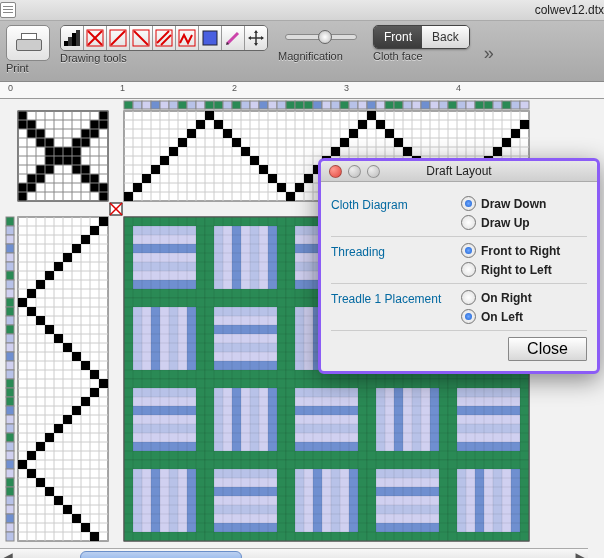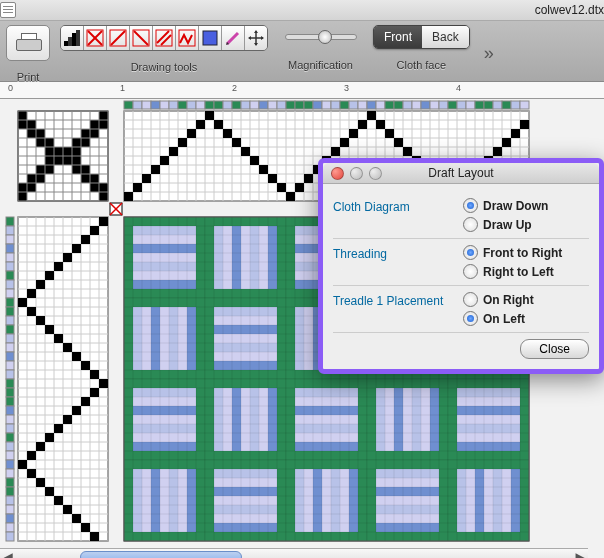--- a/index.html
+++ b/index.html
@@ -33,21 +33,21 @@
   .toolbar {
     height: 56px;
     background: linear-gradient(#bfbfbf,#a8a8a8);
     border-bottom: 1px solid #888;
     display: flex;
     align-items: flex-start;
     padding: 4px 6px 0 6px;
     gap: 10px;
     position:relative;
   }
-  .toolgroup { display:flex; flex-direction:column; align-items:center; gap:10px;}
+  .toolgroup { display:flex; flex-direction:column; align-items:flex-start; gap:1px;}
   .toolgroup .label { font-size:11px; color:#333; text-shadow:0 1px #ddd;}
   .print-btn {
     width:42px;height:34px;border:1px solid #888;border-radius:5px;
     background:linear-gradient(#fdfdfd,#e2e2e2);
     display:flex;align-items:center;justify-content:center;
   }
   .printer-icon{width:24px;height:20px;position:relative;}
   .printer-icon::before{content:"";position:absolute;top:0;left:5px;width:14px;height:6px;background:#fff;border:1px solid #666;border-bottom:none;}
   .printer-icon::after{content:"";position:absolute;top:6px;left:0;width:24px;height:10px;background:#ccc;border:1px solid #666;border-radius:2px;}
   
@@ -90,21 +90,21 @@
   .canvas-area svg{display:block;}
   .scrollbar-h{
     position:absolute;bottom:0;left:0;right:16px;height:16px;background:linear-gradient(#f8f8f8,#e0e0e0);border-top:1px solid #aaa;
   }
   .sb-thumb{position:absolute;top:2px;left:80px;width:160px;height:10px;background:linear-gradient(#bcd0f0,#8fb5ec);border:1px solid #6a8fc9;border-radius:6px;}
   .sb-arrow{position:absolute;top:0;width:16px;height:16px;display:flex;align-items:center;justify-content:center;color:#555;}
   .sb-arrow.left{left:0;} .sb-arrow.right{right:0;}
   
   .panel{
     position:absolute;top:158px;left:318px;width:276px;
-    background:#eee;border:5px solid #8b5cf6;border-radius:6px;
+    background:#eee;border:3px solid #8b5cf6;border-radius:6px;
     box-shadow:0 6px 25px rgba(0,0,0,.45);
   }
   .panel-title{
     height:20px;background:linear-gradient(#e8e8e8,#cfcfcf);border-bottom:1px solid #aaa;
     border-radius:6px 6px 0 0;display:flex;align-items:center;position:relative;
   }
   .traffic{display:flex;gap:6px;position:absolute;left:8px;}
   .tl{width:11px;height:11px;border-radius:50%;border:1px solid rgba(0,0,0,.3);}
   .tl.red{background:radial-gradient(circle at 30% 30%,#ff9a90,#e2473e);}
   .tl.gray{background:radial-gradient(circle at 30% 30%,#eee,#bbb);}
@@ -115,22 +115,22 @@
   .row .rlabel{width:130px;color:#0369a1;padding-top:2px;}
   .opts{display:flex;flex-direction:column;gap:4px;font-weight:bold;}
   .opt{display:flex;align-items:center;gap:5px;color:#222;}
   .radio{
     width:13px;height:13px;border:1px solid #777;border-radius:50%;background:radial-gradient(#fff,#ddd);
     display:flex;align-items:center;justify-content:center;flex:none;
   }
   .radio.checked::after{content:"";width:7px;height:7px;border-radius:50%;background:radial-gradient(#6fa8ff,#1a5fd0);}
   .close-row{display:flex;justify-content:flex-end;padding-top:6px;}
   .close-btn{
-    padding:2px 18px;border:1px solid #888;border-radius:9px;
-    background:linear-gradient(#fff,#d8d8d8);font-size:12px;
+    padding:2px 18px;border:1px solid #888;border-radius:1px;
+    background:linear-gradient(#fff,#d8d8d8);font-size:16px;
   }
 </style>
 </head>
 <body>
 
 <div class="titlebar">
   <span class="file-icon"></span>
   <span>colwev12.dtx</span>
 </div>
 

